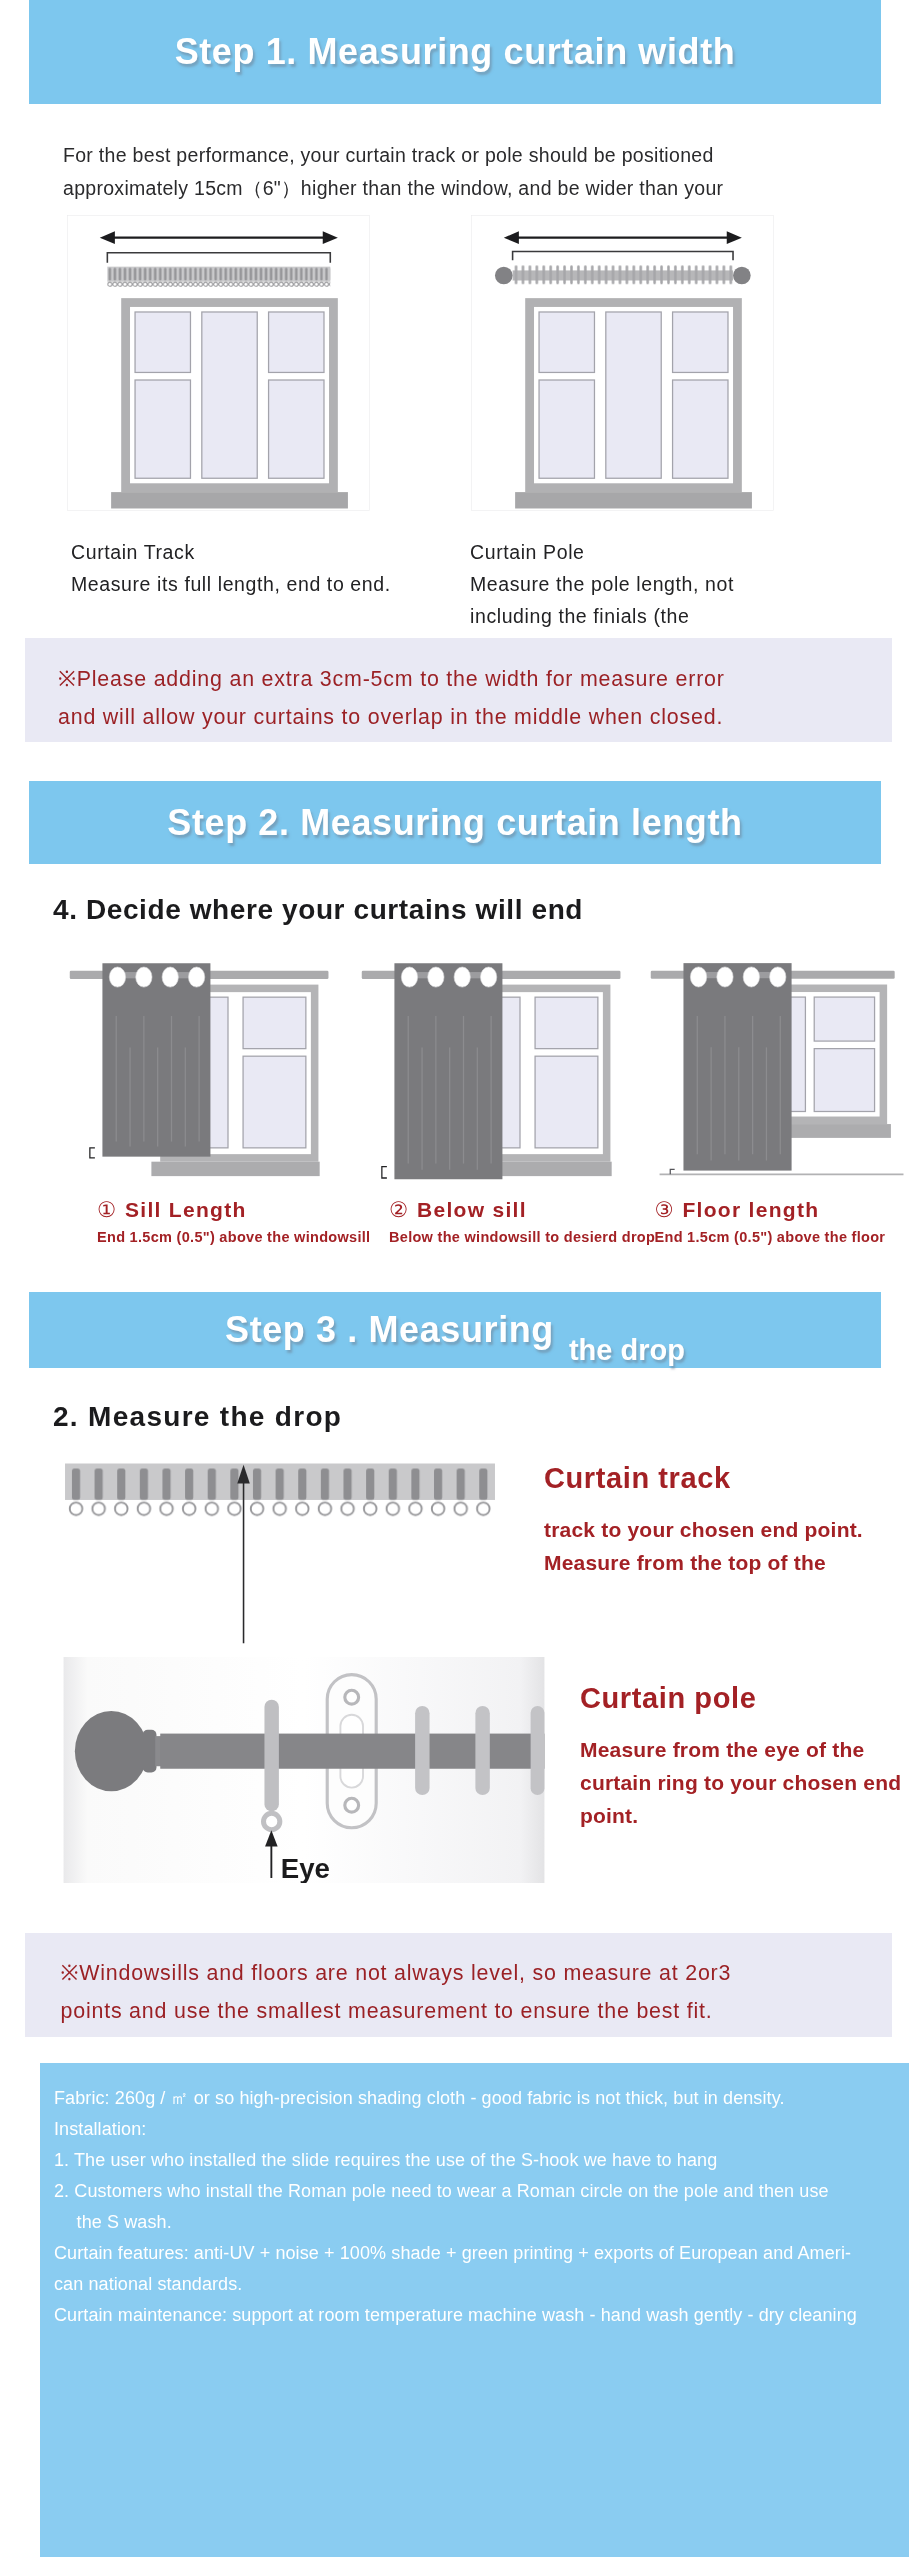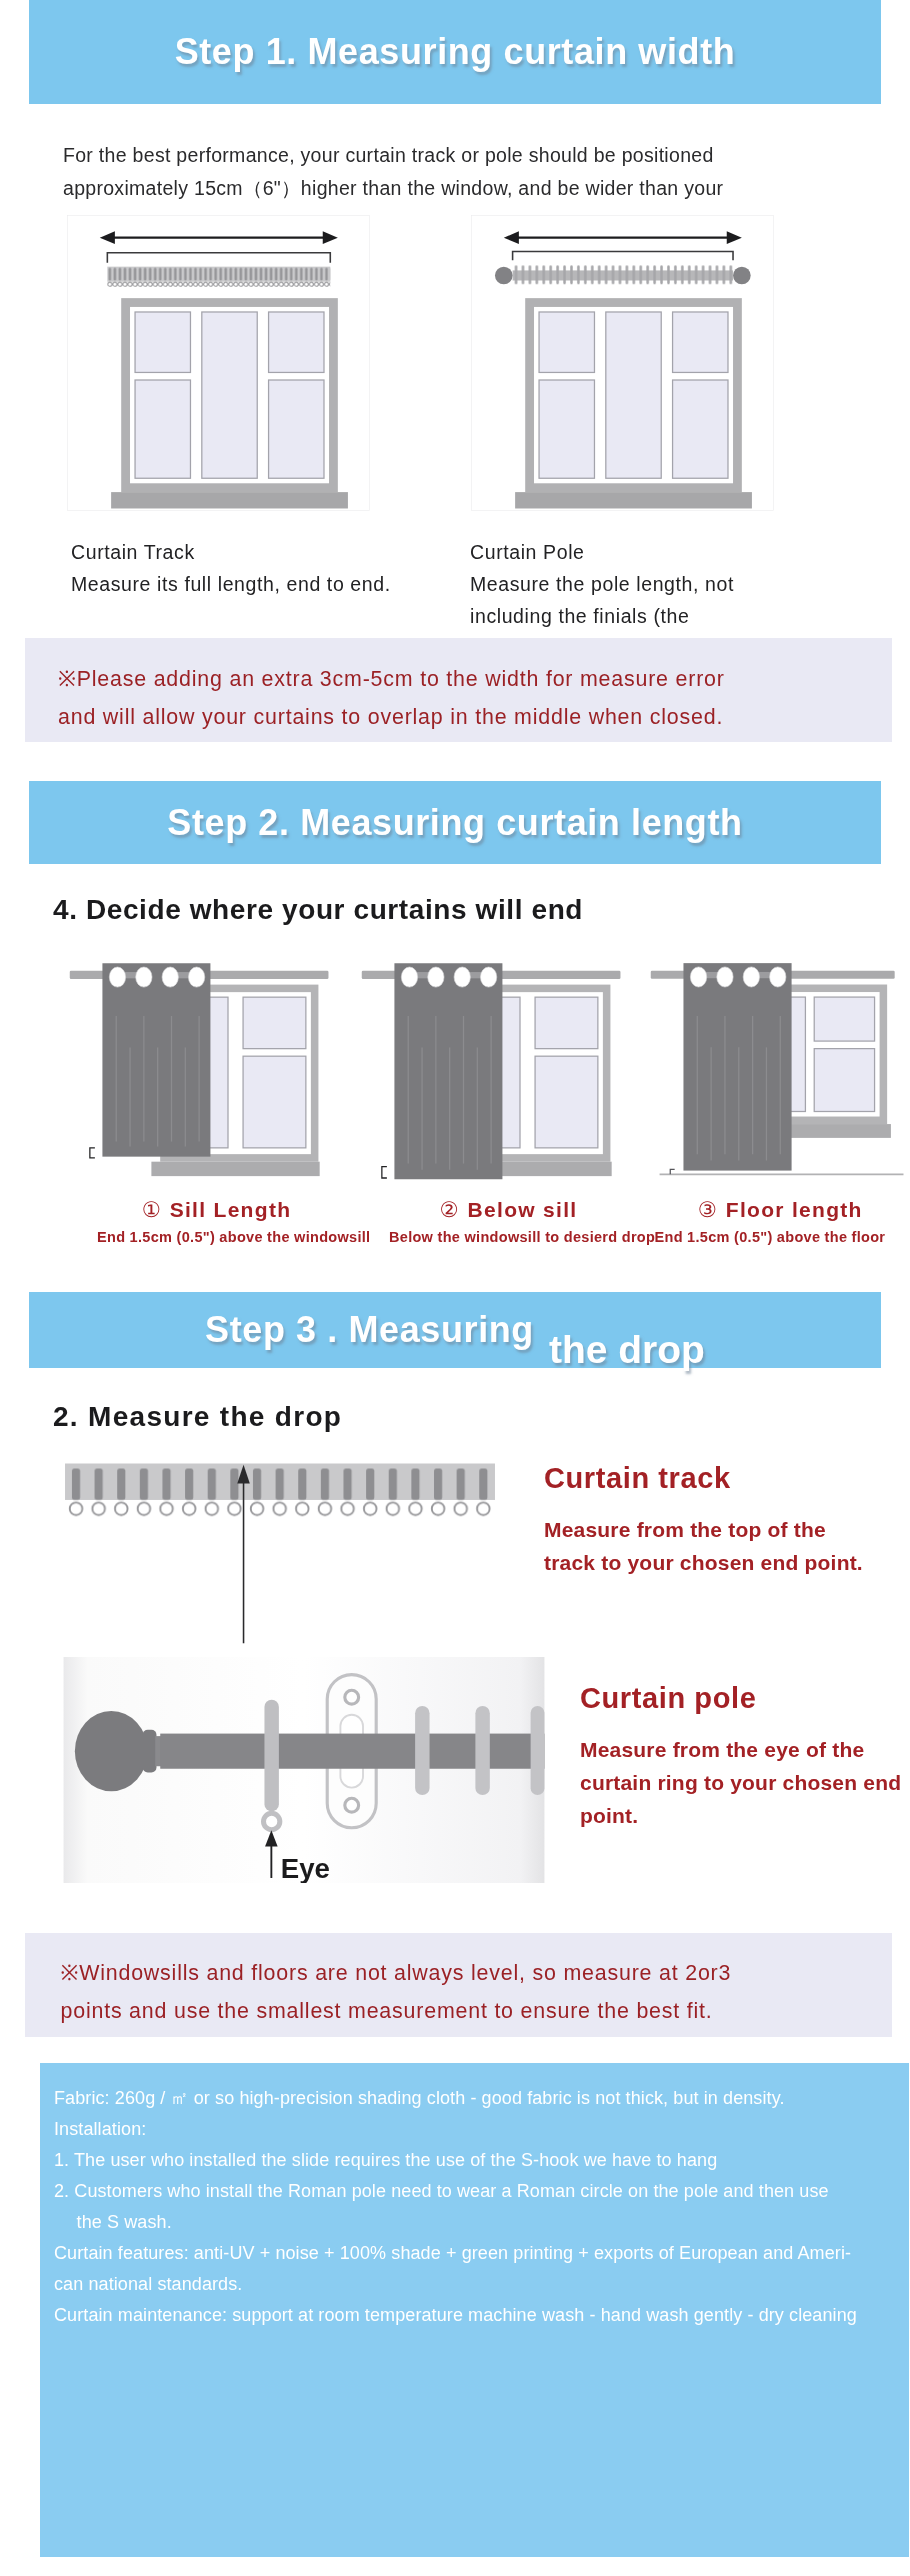--- a/index.html
+++ b/index.html
@@ -15,21 +15,21 @@
   html,body{background:#ffffff;}
   body{width:910px;font-family:"Liberation Sans",sans-serif;}
   .page{width:910px;height:2576px;background:#fff;overflow:hidden;}
 
   .banner{margin:0 auto;width:852px;height:104px;background:var(--banner-blue);
     display:flex;align-items:center;justify-content:center;
     color:#ffffff;font-weight:bold;font-size:36px;letter-spacing:0.6px;
     text-shadow:1.9px 2.5px 2.5px rgba(110,130,150,.55);white-space:nowrap;}
   .banner2{margin-top:39px;height:83px;}
   .banner3{margin-top:47px;height:76px;}
-  .banner-sub{font-size:39px;margin-left:15px;letter-spacing:0;margin-top:40px;}
+  .banner-sub{font-size:29px;margin-left:15px;letter-spacing:0;margin-top:40px;}
 
   .intro{margin:35px 0 0 63px;font-size:19.5px;line-height:33px;color:var(--body-black);
     letter-spacing:0.3px;white-space:nowrap;}
 
   .diagram-row{margin-top:10px;display:flex;}
   .diag-box{margin-left:67px;width:303px;height:296px;}
   .diag-box.pole-box{margin-left:101px;width:303px;}
 
   .labels-row{display:flex;margin-top:25px;}
   .label-col{margin-left:71px;width:327px;font-size:19.5px;line-height:32px;
@@ -47,21 +47,21 @@
     color:var(--heading-black);letter-spacing:0.6px;white-space:nowrap;}
   .h2b{margin-top:33px;letter-spacing:1.3px;}
 
   .figs-row{display:flex;margin-top:26.4px;}
   .fig{margin-left:66px;width:270px;}
   .fig.fig2{margin-left:22px;}
   .fig.fig3{margin-left:19px;width:259px;}
   figcaption{margin:8.8px 0 0 31px;}
   .fig3 figcaption{margin-left:7.5px;}
   .cap-title{font-size:21px;font-weight:bold;color:var(--caption-red);
-    letter-spacing:1.3px;height:28px;white-space:nowrap;text-align:center;}
+    letter-spacing:1.3px;height:28px;white-space:nowrap;}
   .cap-num{font-weight:normal;font-size:21.4px;margin-right:8.8px;letter-spacing:0;}
   .cap-desc{margin-top:3.8px;font-size:14.5px;font-weight:bold;letter-spacing:0.3px;
     color:var(--caption-red);white-space:nowrap;}
 
   .measure-row{display:flex;align-items:flex-start;}
   .track-row{margin-top:24px;margin-left:60px;}
   .measure-text{margin-left:44px;margin-top:5px;}
   .red-title{font-size:29px;font-weight:bold;color:var(--caption-red);
     letter-spacing:0.6px;margin-bottom:17.6px;white-space:nowrap;}
   .red-line{font-size:21px;font-weight:bold;color:var(--caption-red);
@@ -334,22 +334,22 @@
         <rect x="8" y="10" width="684" height="58" fill="#c9c9cb"></rect>
         <rect x="8" y="10" width="684" height="92" fill="url(#hkT)"></rect>
       </g>
       <g>
         <polygon points="292,12 282,42 302,42" fill="#2a2a2c"></polygon>
         <line x1="292" y1="38" x2="292" y2="296" stroke="#2a2a2c" stroke-width="2.5"></line>
       </g>
     </svg>
     <div class="measure-text">
       <div class="red-title">Curtain track</div>
+      <div class="red-line">track to your chosen end point.</div>
       <div class="red-line">Measure from the top of the</div>
-      <div class="red-line">track to your chosen end point.</div>
     </div>
   </div>
 
   <div class="measure-row pole-row">
     <svg width="482" height="226" viewBox="0 0 766 360">
       <defs>
         <linearGradient id="pg" x1="0" y1="0" x2="1" y2="0">
           <stop offset="0" stop-color="#e9e9eb"></stop>
           <stop offset="0.05" stop-color="#fafafa"></stop>
           <stop offset="0.5" stop-color="#ffffff"></stop>

